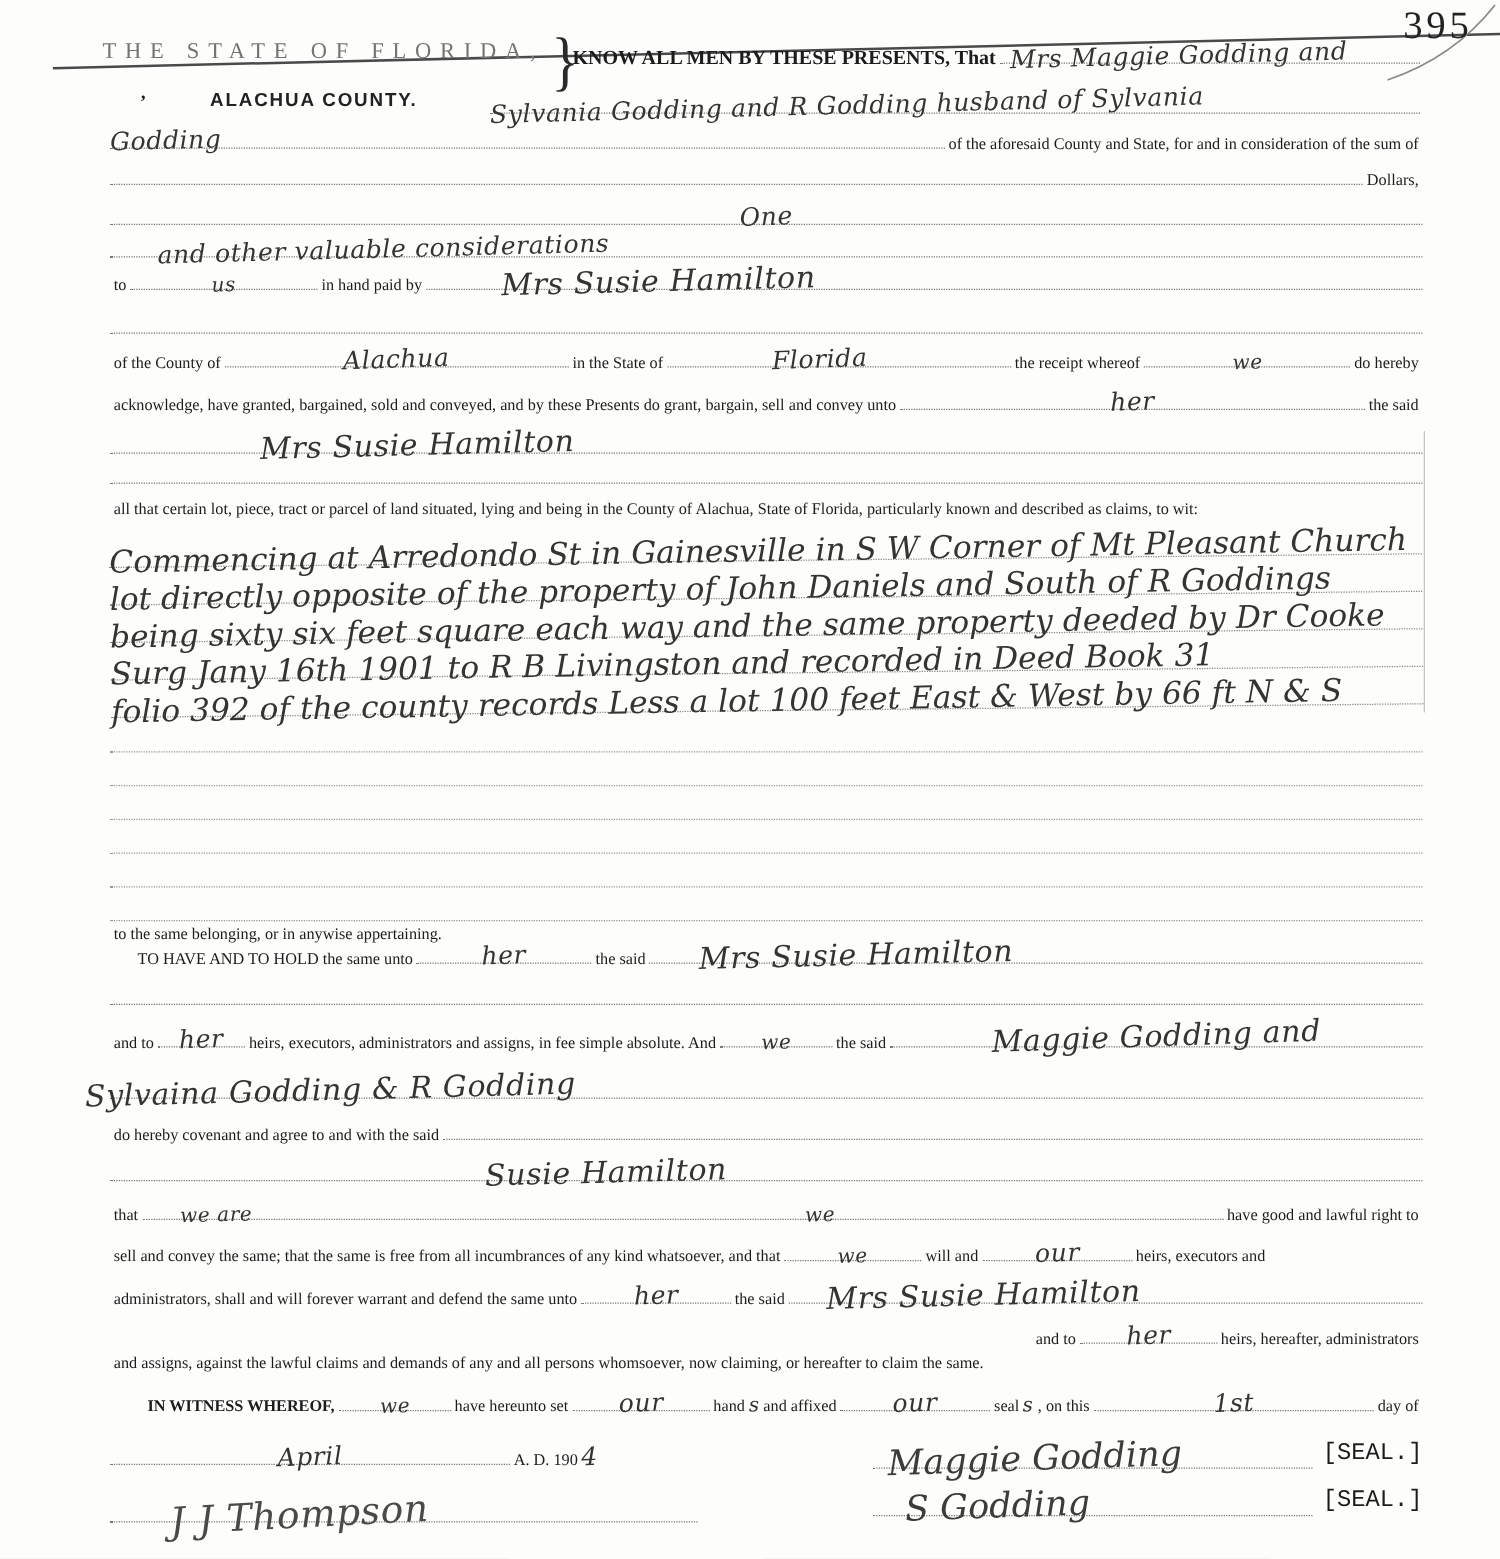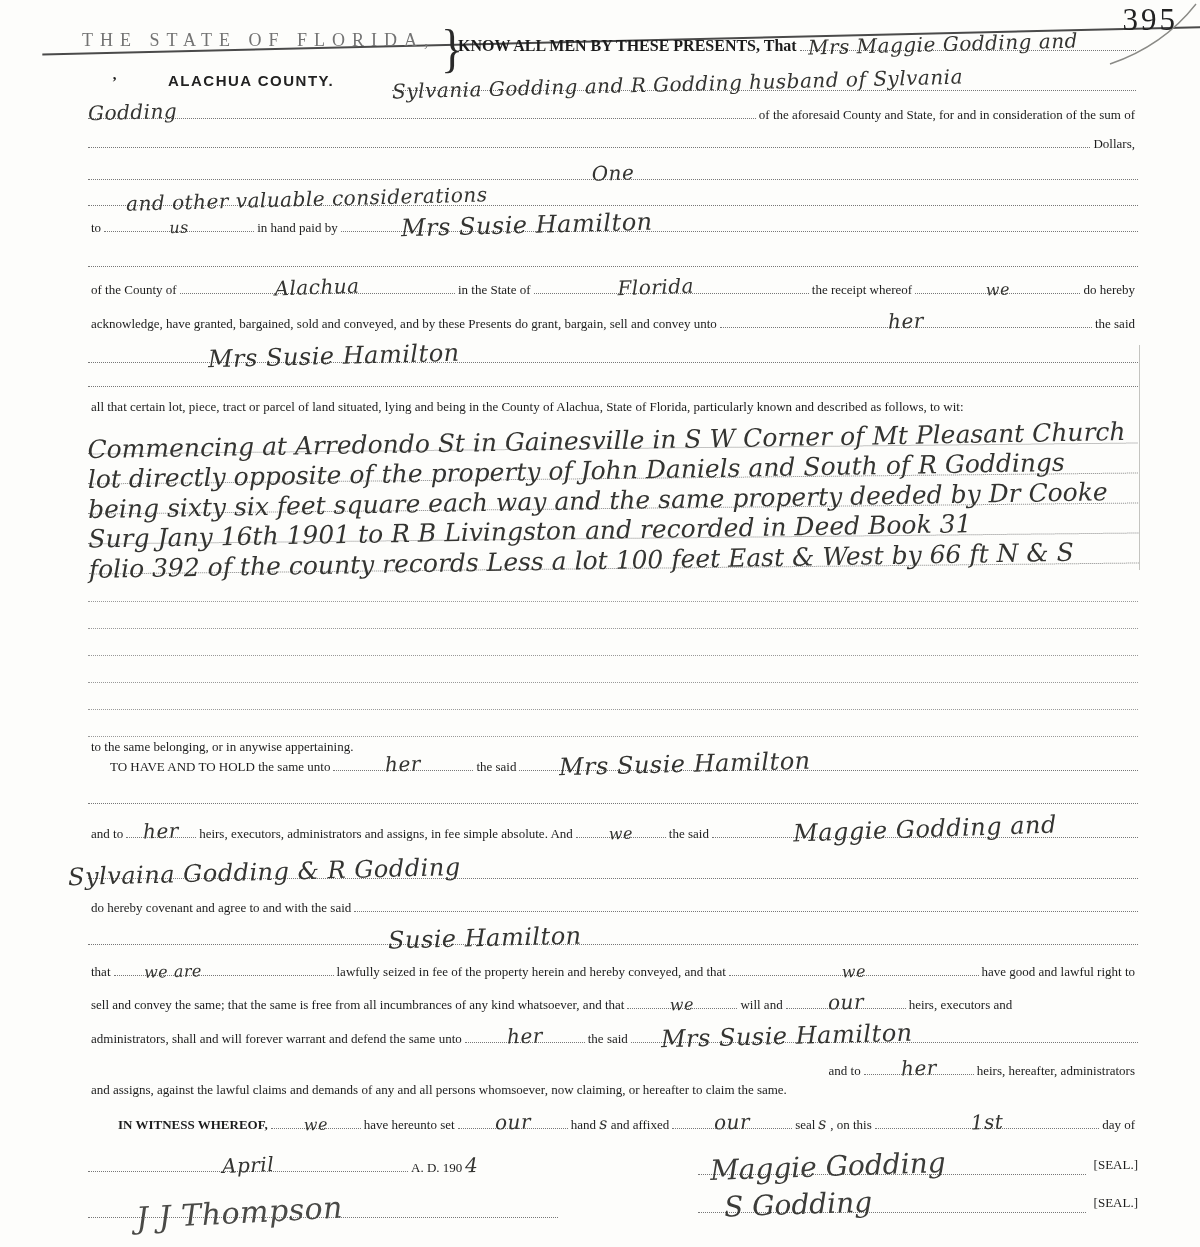--- a/index.html
+++ b/index.html
@@ -41,21 +41,21 @@
   .footer{display:flex;margin-top:6px;}
   .foot-left{flex:0 0 600px;}
   .foot-right{flex:1;padding-left:10px;}
   .wit-line{border-bottom:1px dotted #777;height:40px;position:relative;margin-right:130px;}
   .wit-line>.hw{position:absolute;bottom:-13px;left:48px;font-size:30px;transform:rotate(-3deg);color:#4a4a47;}
   .seal-row{display:flex;align-items:flex-end;}
   .seal-fill{flex:1;border-bottom:1px dotted #777;position:relative;height:100%;}
   .seal-fill>.sigwrap{position:absolute;bottom:-9px;left:12px;display:flex;align-items:center;}
   .sig{font-family:"DejaVu Serif",serif;font-style:italic;font-size:28px;color:#3c3c39;
        white-space:nowrap;transform:rotate(-2deg);}
-  .seal-label{font-size:13px;padding:0 0 2px 8px;white-space:nowrap;}
+  .seal-label{font-size:19px;padding:0 0 2px 8px;white-space:nowrap;font-family:Liberation Mono, monospace;}
 </style>
 </head>
 <body>
 
 <div class="page">
 
   <div class="scan-topline"></div>
   <svg class="corner-arc" width="92" height="66">
     <path d="M2,62 Q55,44 88,2" stroke="#8a8a86" stroke-width="1.4" fill="none"></path>
   </svg>
@@ -146,21 +146,21 @@
     <div class="row" style="margin-top:19px;">
       <span class="fill">
         <span class="hw hw-lg" style="left:120px;bottom:-8px;">Mrs Susie Hamilton</span>
       </span>
     </div>
 
     <div class="row" style="margin-top:11px;">
       <span class="fill"></span>
     </div>
 
-    <div class="textline" style="margin-top:12px;">all that certain lot, piece, tract or parcel of land situated, lying and being in the County of Alachua, State of Florida, particularly known and described as follows, to wit:</div>
+    <div class="textline" style="margin-top:12px;">all that certain lot, piece, tract or parcel of land situated, lying and being in the County of Alachua, State of Florida, particularly known and described as claims, to wit:</div>
 
     <div class="desc-block">
       <div class="desc-line">
           <span class="hw">Commencing at Arredondo St in Gainesville in S W Corner of Mt Pleasant Church</span>
         </div>
       <div class="desc-line">
           <span class="hw">lot directly opposite of the property of John Daniels and South of R Goddings</span>
         </div>
       <div class="desc-line">
           <span class="hw">being sixty six feet square each way and the same property deeded by Dr Cooke</span>
@@ -229,21 +229,20 @@
       <span class="fill">
         <span class="hw hw-lg" style="left:300px;bottom:-8px;">Susie Hamilton</span>
       </span>
     </div>
 
     <div class="row" style="margin-top:18px;">
       <span class="pt">that</span>
       <span class="fill w220">
         <span class="hw hw-sm" style="left:30px;">we are</span>
       </span>
-      <span class="pt">lawfully seized in fee of the property herein and hereby conveyed, and that</span>
       <span class="fill c">
         <span class="hw hw-sm">we</span>
       </span>
       <span class="pt">have good and lawful right to</span>
     </div>
 
     <div class="row" style="margin-top:17px;">
       <span class="pt">sell and convey the same; that the same is free from all incumbrances of any kind whatsoever, and that</span>
       <span class="fill w110 c">
         <span class="hw hw-sm">we</span>

